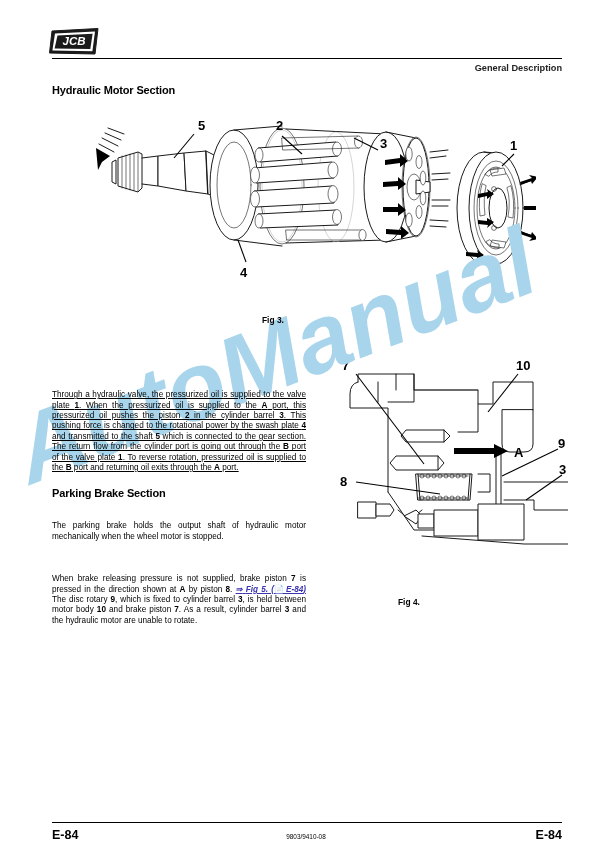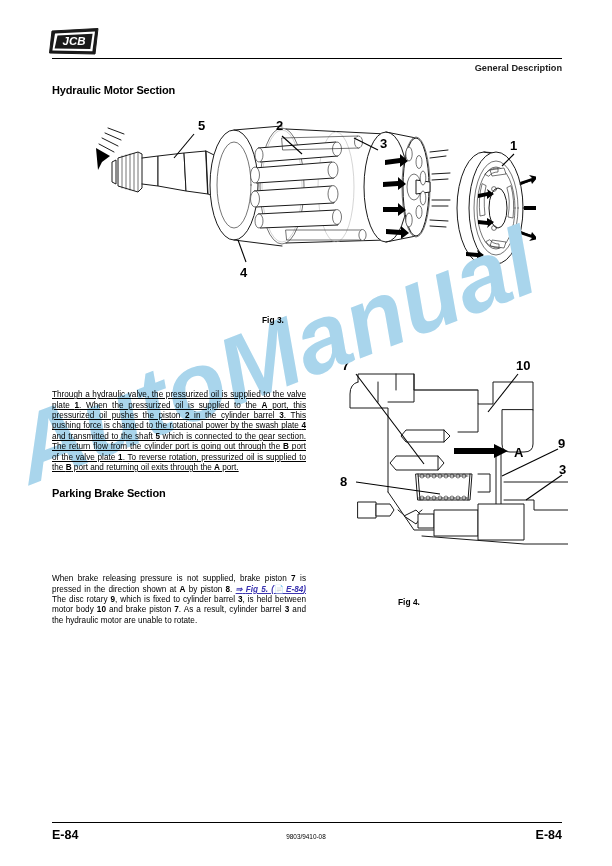--- a/index.html
+++ b/index.html
@@ -388,20 +388,21 @@
         <path class="lead" d="M244,123 L208,148"></path>
         <text class="cal" x="241" y="122">3</text>
       </g>
     </svg>
   </div>
   <div class="fig-cap" id="fig4-caption">Fig 4.</div>
 
 
   <p class="col-text" id="para-2"><span>Through a hydraulic valve, the pressurized oil is supplied to the valve plate </span><b>1</b><span>. When the pressurized oil is supplied to the </span><b>A</b><span> port, this pressurized oil pushes the piston </span><b>2</b><span> in the cylinder barrel </span><b>3</b><span>. This pushing force is changed to the rotational power by the swash plate </span><b>4</b><span> and transmitted to the shaft </span><b>5</b><span> which is connected to the gear section. The return flow from the cylinder port is going out through the </span><b>B</b><span> port of the valve plate </span><b>1</b><span>. To reverse rotation, pressurized oil is supplied to the </span><b>B</b><span> port and returning oil exits through the </span><b>A</b><span> port.</span></p>
 
+  <p class="col-text" id="para-3">The parking brake holds the output shaft of hydraulic motor mechanically when the wheel motor is stopped.</p>
 
   <p class="col-text" id="para-4"><span>When brake releasing pressure is not supplied, brake piston </span><b>7</b><span> is pressed in the direction shown at </span><b>A</b><span> by piston </span><b>8</b><span>. </span><a class="xref" href="#"><span>⇒</span>
     <span>Fig 5. (</span><span class="doc-ico">📄</span><span>E-84</span><span>)</span></a><span> The disc rotary </span><b>9</b><span>, which is fixed to cylinder barrel </span><b>3</b><span>, is held between motor body </span><b>10</b><span> and brake piston </span><b>7</b><span>. As a result, cylinder barrel </span><b>3</b><span> and the hydraulic motor are unable to rotate.</span></p>
 
   <div class="ftr-rule"></div>
   <div id="footer-left">E-84</div>
   <div id="footer-center">9803/9410-08</div>
   <div id="footer-right">E-84</div>
 
 </div>

